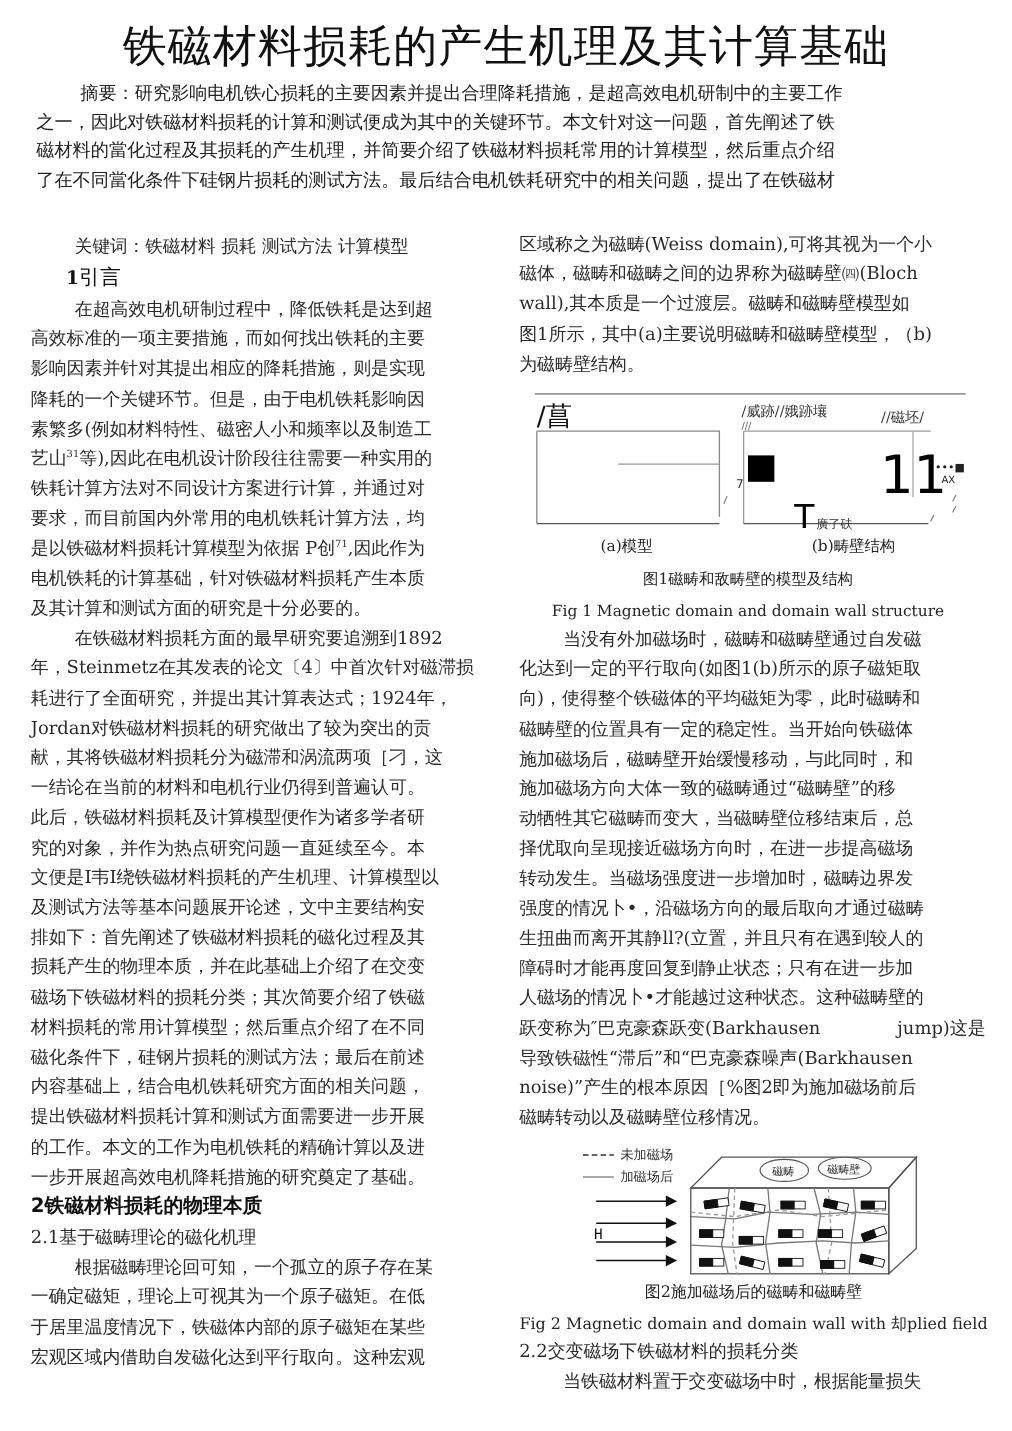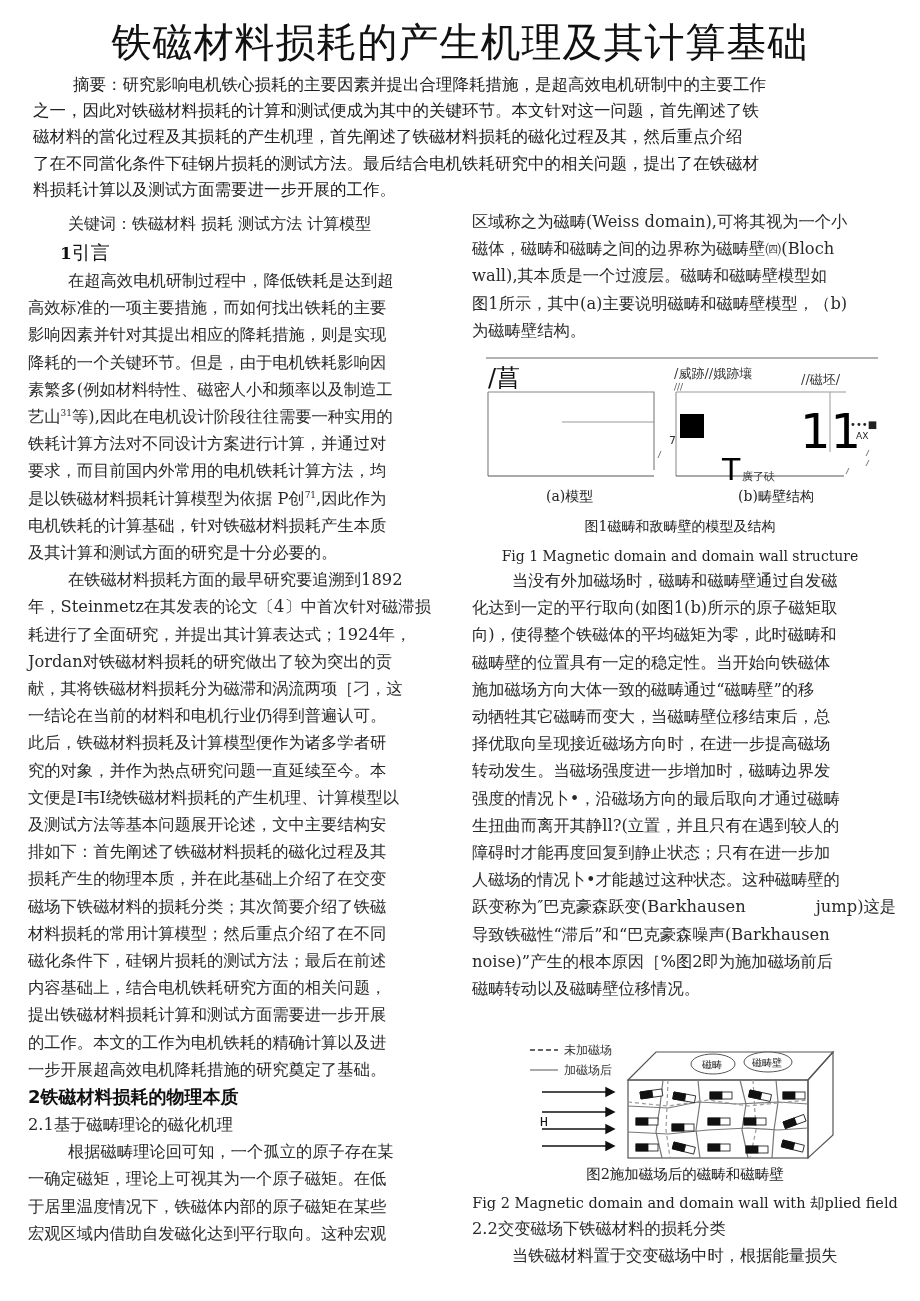--- a/index.html
+++ b/index.html
@@ -28,23 +28,22 @@
   .justify-gap { display: inline-block; width: 68px; }
 </style>
 </head>
 <body>
 
 <div class="title">铁磁材料损耗的产生机理及其计算基础</div>
 
 <div class="abstract">
   <span class="line first" style="text-indent:40px">摘要：研究影响电机铁心损耗的主要因素并提出合理降耗措施，是超高效电机研制中的主要工作</span>
   <span class="line">之一，因此对铁磁材料损耗的计算和测试便成为其中的关键环节。本文针对这一问题，首先阐述了铁</span>
-  <span class="line">磁材料的當化过程及其损耗的产生机理，首先阐述了铁磁材料损耗的磁化过程及其，然后重点介绍</span>
+  <span class="line">磁材料的當化过程及其损耗的产生机理，并简要介绍了铁磁材料损耗常用的计算模型，然后重点介绍</span>
   <span class="line">了在不同當化条件下硅钢片损耗的测试方法。最后结合电机铁耗研究中的相关问题，提出了在铁磁材</span>
-  <span class="line">料损耗计算以及测试方面需要进一步开展的工作。</span>
 </div>
 
 <div class="col col-left">
   <div class="keywords">关键词：铁磁材料  损耗  测试方法  计算模型</div>
   <div class="h1">
     <b style="font-family:'DejaVu Serif',serif;font-size:17px">1</b><span>引言</span>
   </div>
   <div class="p">
     <span class="line" style="text-indent:40px">在超高效电机研制过程中，降低铁耗是达到超</span>
     <span class="line">高效标准的一项主要措施，而如何找出铁耗的主要</span>
@@ -136,20 +135,21 @@
   <span style="position:absolute;left:268px;">(b)畴壁结构</span>
 </div>
 <div class="fig1-caption" style="top:518px;">图1磁畴和敌畴壁的模型及结构</div>
 <div class="fig1-caption" style="top:548px;">Fig 1 Magnetic domain and domain wall structure</div>
 
 <div class="col" style="left:472px; top:567px; width:440px;">
   <span class="line" style="text-indent:40px">当没有外加磁场时，磁畴和磁畴壁通过自发磁</span>
   <span class="line">化达到一定的平行取向(如图1(b)所示的原子磁矩取</span>
   <span class="line">向)，使得整个铁磁体的平均磁矩为零，此时磁畴和</span>
   <span class="line">磁畴壁的位置具有一定的稳定性。当开始向铁磁体</span>
+  <span class="line">施加磁场后，磁畴壁开始缓慢移动，与此同时，和</span>
   <span class="line">施加磁场方向大体一致的磁畴通过“磁畴壁”的移</span>
   <span class="line">动牺牲其它磁畴而变大，当磁畴壁位移结束后，总</span>
   <span class="line">择优取向呈现接近磁场方向时，在进一步提高磁场</span>
   <span class="line">转动发生。当磁场强度进一步增加时，磁畴边界发</span>
   <span class="line">强度的情况卜•，沿磁场方向的最后取向才通过磁畴</span>
   <span class="line">生扭曲而离开其静ll?(立置，并且只有在遇到较人的</span>
   <span class="line">障碍时才能再度回复到静止状态；只有在进一步加</span>
   <span class="line">人磁场的情况卜•才能越过这种状态。这种磁畴壁的</span>
   <span class="line"><span>跃变称为″巴克豪森跃变(Barkhausen</span><span class="justify-gap" style="width:70px"></span><span>jump)这是</span></span>
   <span class="line">导致铁磁性“滞后”和“巴克豪森噪声(Barkhausen</span>

